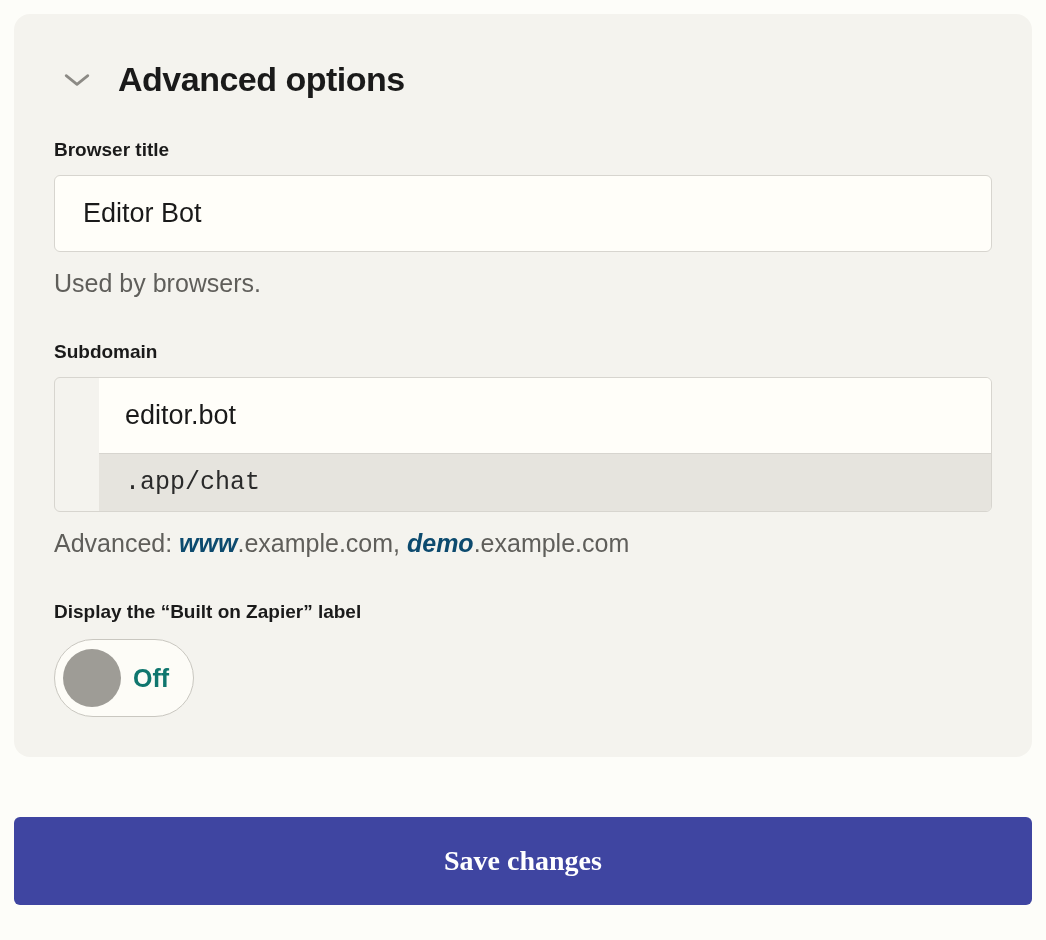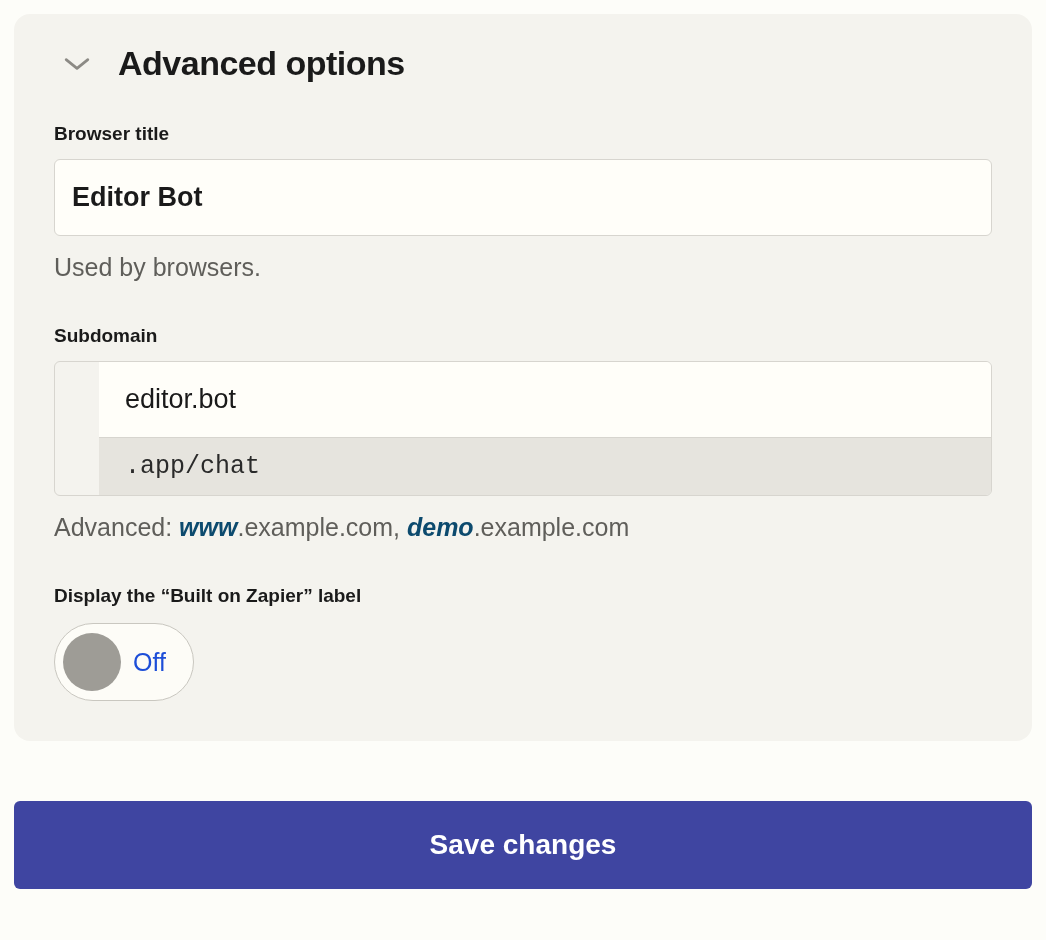--- a/index.html
+++ b/index.html
@@ -18,21 +18,21 @@
       background: #f4f3ee;
       border-radius: 16px;
       padding: 30px 40px 40px 40px;
       margin: 14px;
     }
     .header-row {
       display: flex;
       align-items: center;
       gap: 28px;
       margin-bottom: 40px;
-      margin-top: 0;
+      margin-top: 16px;
     }
     .chevron-icon {
       width: 26px;
       height: 16px;
       display: flex;
       align-items: center;
       justify-content: center;
       color: #8c8a85;
       margin-left: 10px;
     }
@@ -53,23 +53,23 @@
       font-size: 19px;
       font-weight: 700;
       color: #1a1a1a;
       margin-bottom: 14px;
     }
     .text-input {
       width: 100%;
       background: #fffef9;
       border: 1px solid #d7d5cf;
       border-radius: 6px;
-      padding: 22px 17px;
+      padding: 22px 28px;
       font-size: 27px;
-      font-weight: 700;
+      font-weight: 400;
       color: #1a1a1a;
       outline: none;
     }
     .helper-text {
       font-size: 25px;
       color: #5f5e5a;
       margin-top: 14px;
       line-height: 1.4;
     }
     .subdomain-wrap {
@@ -121,37 +121,38 @@
       position: relative;
     }
     .toggle-knob {
       width: 58px;
       height: 58px;
       background: #9e9c96;
       border-radius: 50%;
     }
     .toggle-label {
       font-size: 25px;
-      font-weight: 400;
-      color: #1d4ed8;
+      font-weight: 700;
+      color: #0f766e;
       margin-left: 12px;
     }
     .save-button {
       display: block;
       width: calc(100% - 28px);
       margin: 60px 14px 0 14px;
       background: #3f45a1;
       color: #ffffff;
       border: none;
       border-radius: 6px;
       padding: 28px 0;
       font-size: 28px;
       font-weight: 800;
       cursor: pointer;
       text-align: center;
+      font-family: Liberation Serif, serif;
     }
   </style>
 </head>
 <body>
 
 <div class="card">
 
   <div class="header-row">
     <span class="chevron-icon">
       <svg viewBox="0 0 24 12" fill="none" stroke="currentColor" stroke-width="2.5" stroke-linecap="round" stroke-linejoin="round">

